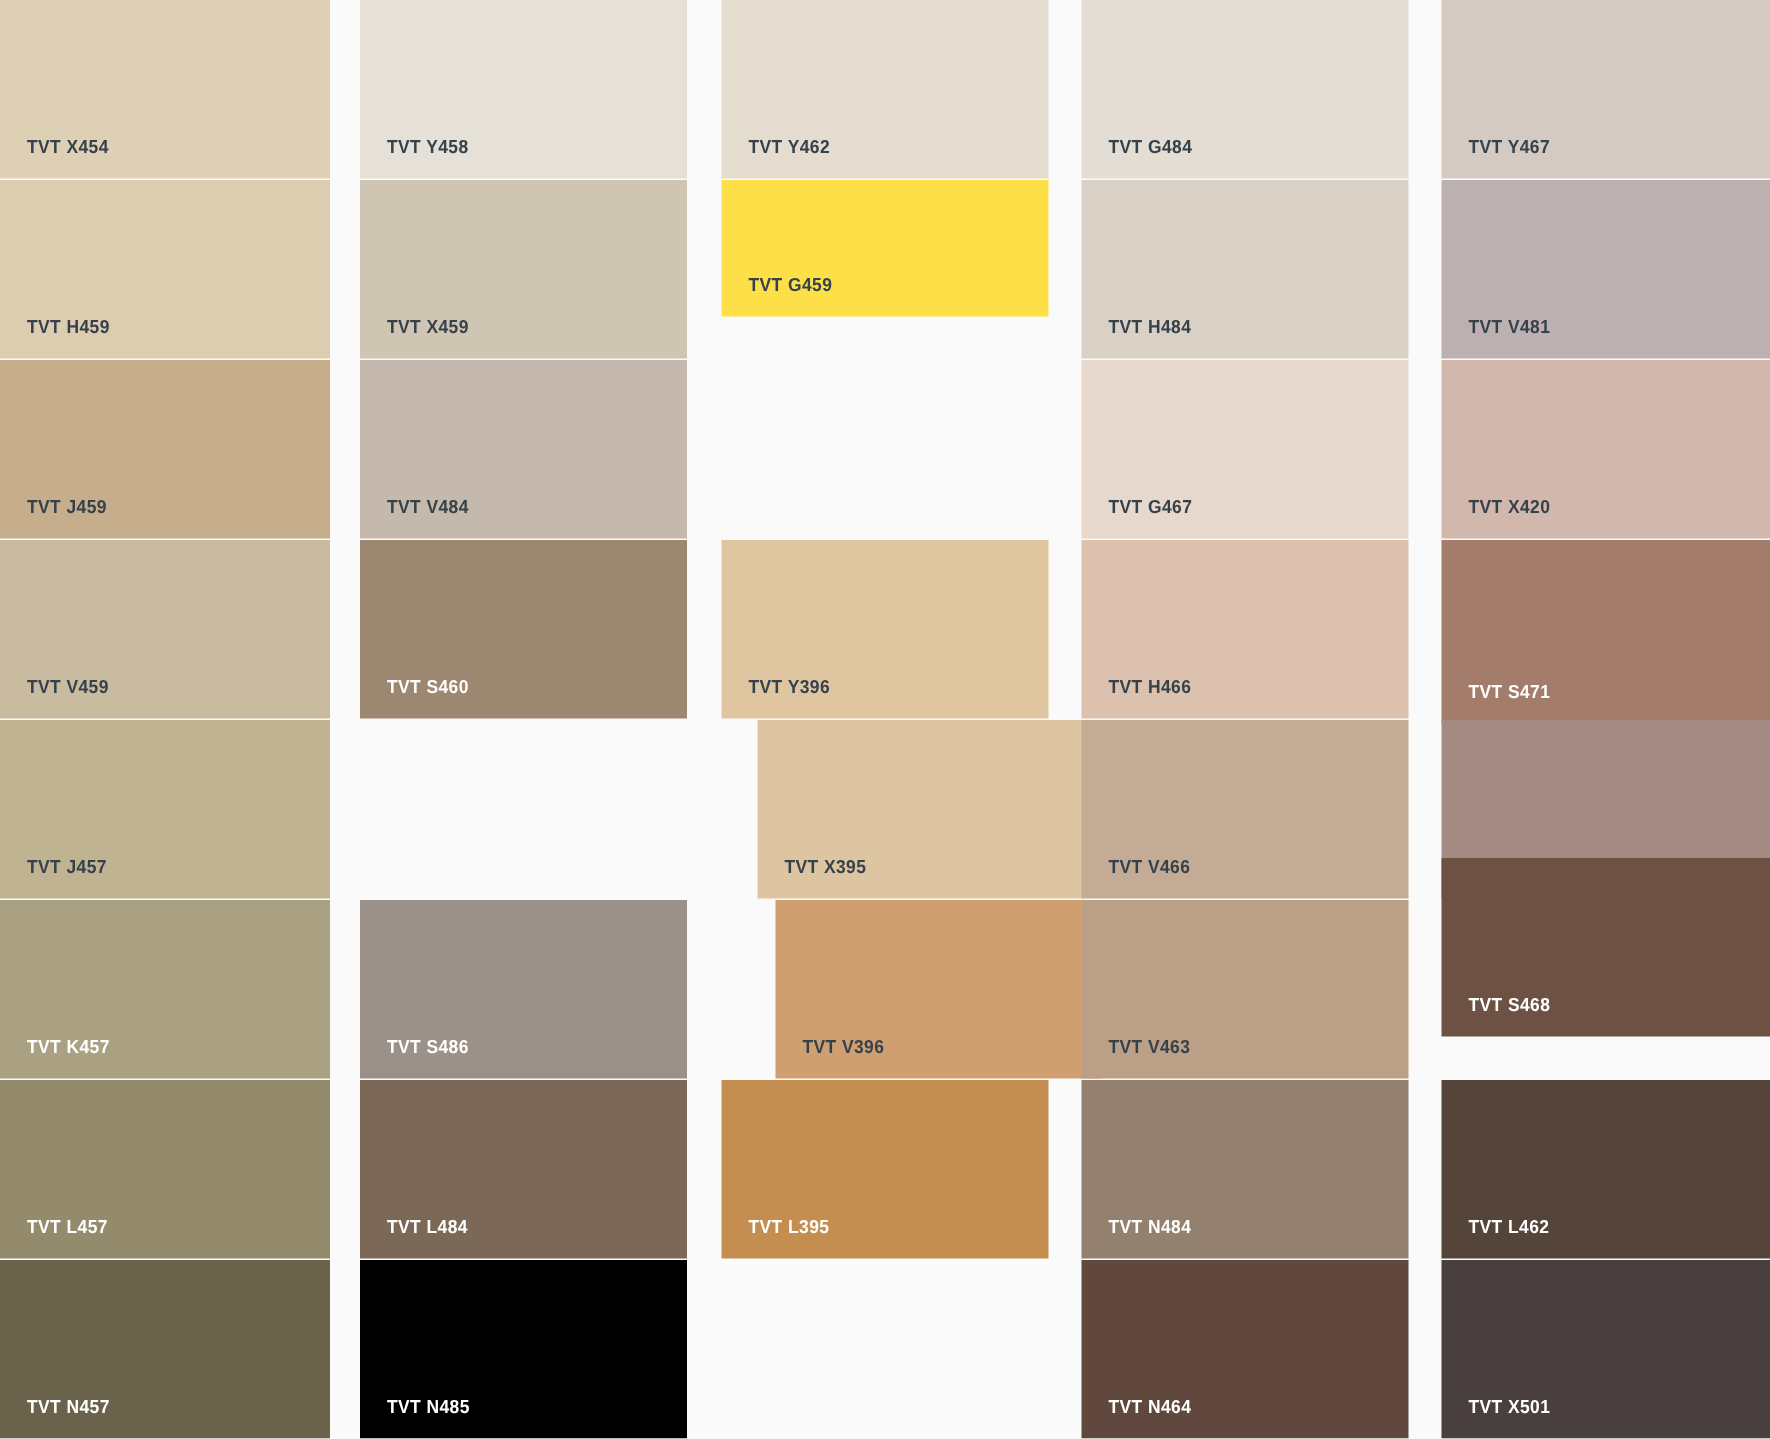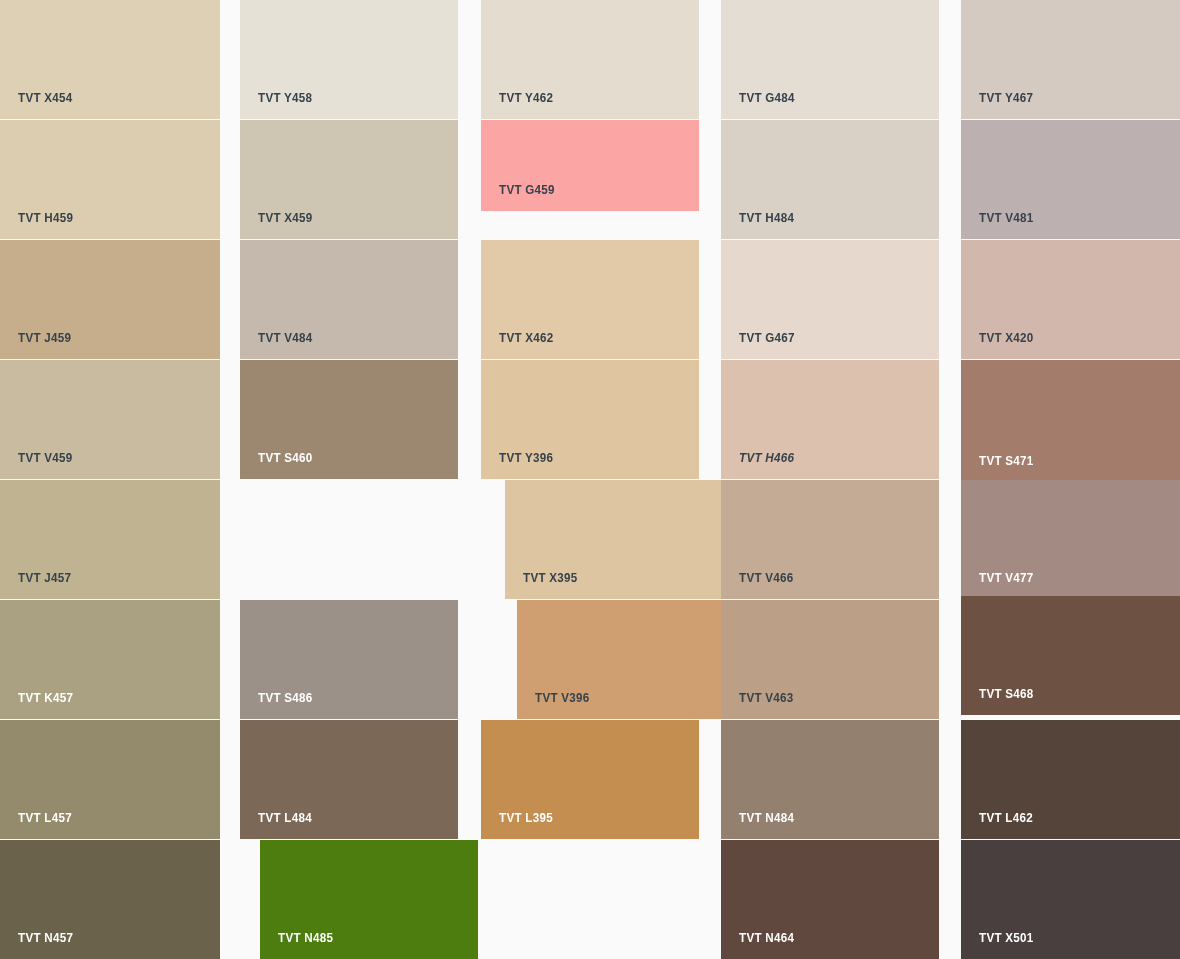--- a/index.html
+++ b/index.html
@@ -101,33 +101,30 @@
       </div>
       <div class="swatch-cell" title="TVT S460" style="top: 360px; height: 119px; background: rgb(156, 136, 113);">
         <span class="swatch-label light-text">TVT S460</span>
       </div>
       <div class="swatch-cell" title="TVT S486" style="top: 600px; height: 119px; background: rgb(156, 145, 137); padding-left: 12px;">
         <span class="swatch-label light-text">TVT S486</span>
       </div>
       <div class="swatch-cell" title="TVT L484" style="top: 720px; height: 119px; background: rgb(124, 104, 87);">
         <span class="swatch-label light-text">TVT L484</span>
       </div>
-      <div class="swatch-cell" title="TVT N485" style="top: 840px; height: 119px; background: #4d7c0f; margin-left: 20px;">
+      <div class="swatch-cell" title="TVT N485" style="top: 840px; height: 119px; background: #000000;">
         <span class="swatch-label light-text">TVT N485</span>
       </div>
     </div>
     <div class="swatch-column" style="left: 481px; width: 218px;">
       <div class="swatch-cell" title="TVT Y462" style="top: 0px; height: 119px; background: rgb(229, 220, 208);">
         <span class="swatch-label dark-text">TVT Y462</span>
       </div>
-      <div class="swatch-cell" title="TVT G459" style="top: 120px; height: 91px; background: #fca5a5;">
+      <div class="swatch-cell" title="TVT G459" style="top: 120px; height: 91px; background: #fde047;">
         <span class="swatch-label dark-text">TVT G459</span>
-      </div>
-      <div class="swatch-cell" title="TVT X462" style="top: 240px; height: 119px; background: rgb(226, 201, 167);">
-        <span class="swatch-label dark-text">TVT X462</span>
       </div>
       <div class="swatch-cell" title="TVT Y396" style="top: 360px; height: 119px; background: rgb(223, 197, 160);">
         <span class="swatch-label dark-text">TVT Y396</span>
       </div>
       <div class="swatch-cell" title="TVT X395" style="top: 480px; height: 119px; background: rgb(222, 197, 162); margin-left: 24px;">
         <span class="swatch-label dark-text">TVT X395</span>
       </div>
       <div class="swatch-cell" title="TVT V396" style="top: 600px; height: 119px; background: rgb(207, 159, 114); margin-left: 36px;">
         <span class="swatch-label dark-text">TVT V396</span>
       </div>
@@ -139,21 +136,21 @@
     <div class="swatch-column" style="left: 721px; width: 218px;">
       <div class="swatch-cell" title="TVT G484" style="top: 0px; height: 119px; background: rgb(228, 221, 211);">
         <span class="swatch-label dark-text">TVT G484</span>
       </div>
       <div class="swatch-cell" title="TVT H484" style="top: 120px; height: 119px; background: rgb(217, 209, 198);">
         <span class="swatch-label dark-text">TVT H484</span>
       </div>
       <div class="swatch-cell" title="TVT G467" style="top: 240px; height: 119px; background: rgb(230, 216, 204);">
         <span class="swatch-label dark-text">TVT G467</span>
       </div>
-      <div class="swatch-cell" title="TVT H466" style="top: 360px; height: 119px; background: rgb(220, 194, 174); font-style: italic;">
+      <div class="swatch-cell" title="TVT H466" style="top: 360px; height: 119px; background: rgb(220, 194, 174);">
         <span class="swatch-label dark-text">TVT H466</span>
       </div>
       <div class="swatch-cell" title="TVT V466" style="top: 480px; height: 119px; background: rgb(196, 171, 150);">
         <span class="swatch-label dark-text">TVT V466</span>
       </div>
       <div class="swatch-cell" title="TVT V463" style="top: 600px; height: 119px; background: rgb(187, 159, 134);">
         <span class="swatch-label dark-text">TVT V463</span>
       </div>
       <div class="swatch-cell" title="TVT N484" style="top: 720px; height: 119px; background: rgb(147, 128, 111);">
         <span class="swatch-label light-text">TVT N484</span>
@@ -171,21 +168,21 @@
       </div>
       <div class="swatch-cell" title="TVT X420" style="top: 240px; height: 119px; background: rgb(210, 183, 173);">
         <span class="swatch-label dark-text">TVT X420</span>
       </div>
       <div class="swatch-cell" title="TVT S471" style="top: 360px; height: 122px; background: rgb(163, 124, 108);">
         <span class="swatch-label light-text">TVT S471</span>
       </div>
       <div class="swatch-cell" title="TVT V477" style="top: 480px; height: 119px; background: rgb(163, 139, 132); text-align: center;">
         <span class="swatch-label light-text">TVT V477</span>
       </div>
-      <div class="swatch-cell" title="TVT S468" style="top: 596px; height: 119px; background: rgb(109, 82, 67); padding-left: 19px;">
+      <div class="swatch-cell" title="TVT S468" style="top: 572px; height: 119px; background: rgb(109, 82, 67); padding-left: 19px;">
         <span class="swatch-label light-text">TVT S468</span>
       </div>
       <div class="swatch-cell" title="TVT L462" style="top: 720px; height: 119px; background: rgb(85, 68, 58);">
         <span class="swatch-label light-text">TVT L462</span>
       </div>
       <div class="swatch-cell" title="TVT X501" style="top: 840px; height: 119px; background: rgb(73, 63, 63);">
         <span class="swatch-label light-text">TVT X501</span>
       </div>
     </div>
   </div>

